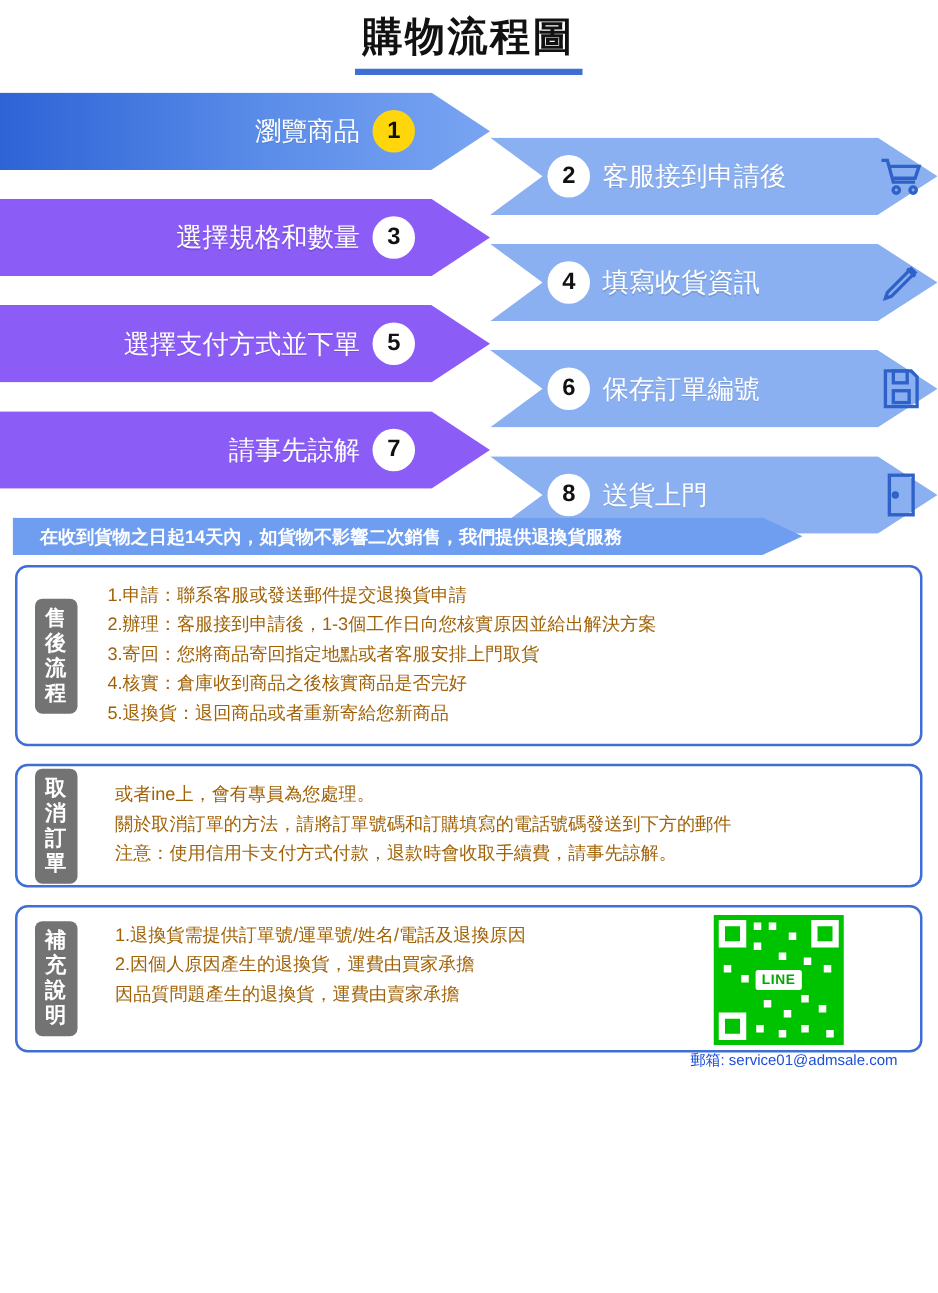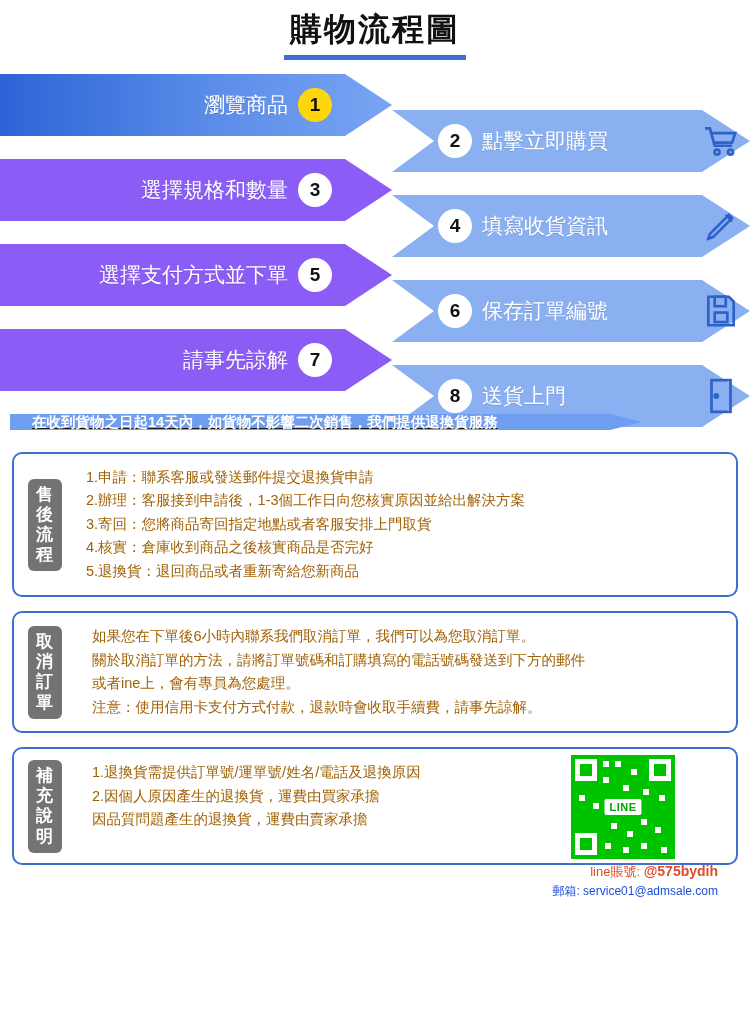--- a/index.html
+++ b/index.html
@@ -103,24 +103,24 @@
   }
   .ic svg { width:100%; height:100%; display:block; }
   .ic.l { left: 8px; top: 12px; }
   .ic.r { right: 10px; top: 48px; }
   .ic.r svg { stroke: #2f62c9; }
 
   
   .ribbon-wrap { margin-top: 6px; position: relative; height: 36px; }
   .ribbon {
     position: absolute; left: 10px; top: 0;
-    width: 632px; height: 16px;
+    width: 632px; height: 30px;
     background: #6f9def;
     clip-path: polygon(0 0, 600px 0, 632px 50%, 600px 100%, 0 100%);
-    display: flex; align-items: center; text-decoration: underline;
+    display: flex; align-items: center;
   }
   .ribbon span {
     font-size: 14.5px; font-weight: bold; color:#fff;
     padding-left: 22px; white-space: nowrap;
   }
 
   
   .panel {
     position: relative;
     margin: 0 12px 14px 12px;
@@ -198,21 +198,21 @@
         <path d="M4 2h11l5 5v15H4z"></path>
           <path d="M15 2v5h5"></path>
       </svg>
     </span>
     <div class="band left grad">
       <span class="label">瀏覽商品</span>
       <span class="num yellow">1</span>
     </div>
     <div class="band right">
       <span class="num">2</span>
-      <span class="label">點擊立即購買</span>
+      <span class="label">客服接到申請後</span>
     </div>
     <span class="ic r">
       <svg viewBox="0 0 24 24" fill="none" stroke="#2f62c9" stroke-width="1.7">
         <path d="M2 4h3l3 11h11"></path>
           <path d="M6 7h15l-2 6H8"></path>
         <circle cx="9.5" cy="19" r="1.6"></circle>
           <circle cx="18" cy="19" r="1.6"></circle>
       </svg>
     </span>
   </div>
@@ -303,23 +303,22 @@
     <div>2.辦理：客服接到申請後，1-3個工作日向您核實原因並給出解決方案</div>
     <div>3.寄回：您將商品寄回指定地點或者客服安排上門取貨</div>
     <div>4.核實：倉庫收到商品之後核實商品是否完好</div>
     <div>5.退換貨：退回商品或者重新寄給您新商品</div>
   </div>
 </div>
 
 <div class="panel p2">
   <div class="tag">取消訂單</div>
   <div class="lines">
-    <div>如果您在下單後6小時內聯系我們取消訂單，我們可以為您取消訂單。</div>
+    <div>或者ine上，會有專員為您處理。</div>
     <div>關於取消訂單的方法，請將訂單號碼和訂購填寫的電話號碼發送到下方的郵件</div>
-    <div>或者ine上，會有專員為您處理。</div>
     <div>注意：使用信用卡支付方式付款，退款時會收取手續費，請事先諒解。</div>
   </div>
 </div>
 
 <div class="panel p3">
   <div class="tag">補充說明</div>
   <div class="lines">
     <div>1.退換貨需提供訂單號/運單號/姓名/電話及退換原因</div>
     <div>2.因個人原因產生的退換貨，運費由買家承擔</div>
     <div>   因品質問題產生的退換貨，運費由賣家承擔</div>
@@ -347,20 +346,16 @@
       <div class="cell" style="left:56px; top:76px; width:6px;  height:6px;"></div>
       <div class="cell" style="left:70px; top:64px; width:6px;  height:6px;"></div>
       <div class="cell" style="left:84px; top:72px; width:6px;  height:6px;"></div>
       <div class="cell" style="left:34px; top:88px; width:6px;  height:6px;"></div>
       <div class="cell" style="left:52px; top:92px; width:6px;  height:6px;"></div>
       <div class="cell" style="left:70px; top:88px; width:6px;  height:6px;"></div>
       <div class="cell" style="left:90px; top:92px; width:6px;  height:6px;"></div>
       <div class="qrlbl">LINE</div>
     </div>
     <div class="qrtext">
-      <div class="l1">
-        <span>line賬號:</span>
-        <b>@575bydih</b>
-      </div>
       <div class="l2">郵箱: service01@admsale.com</div>
     </div>
   </div>
 </div>
 
 </body></html>

